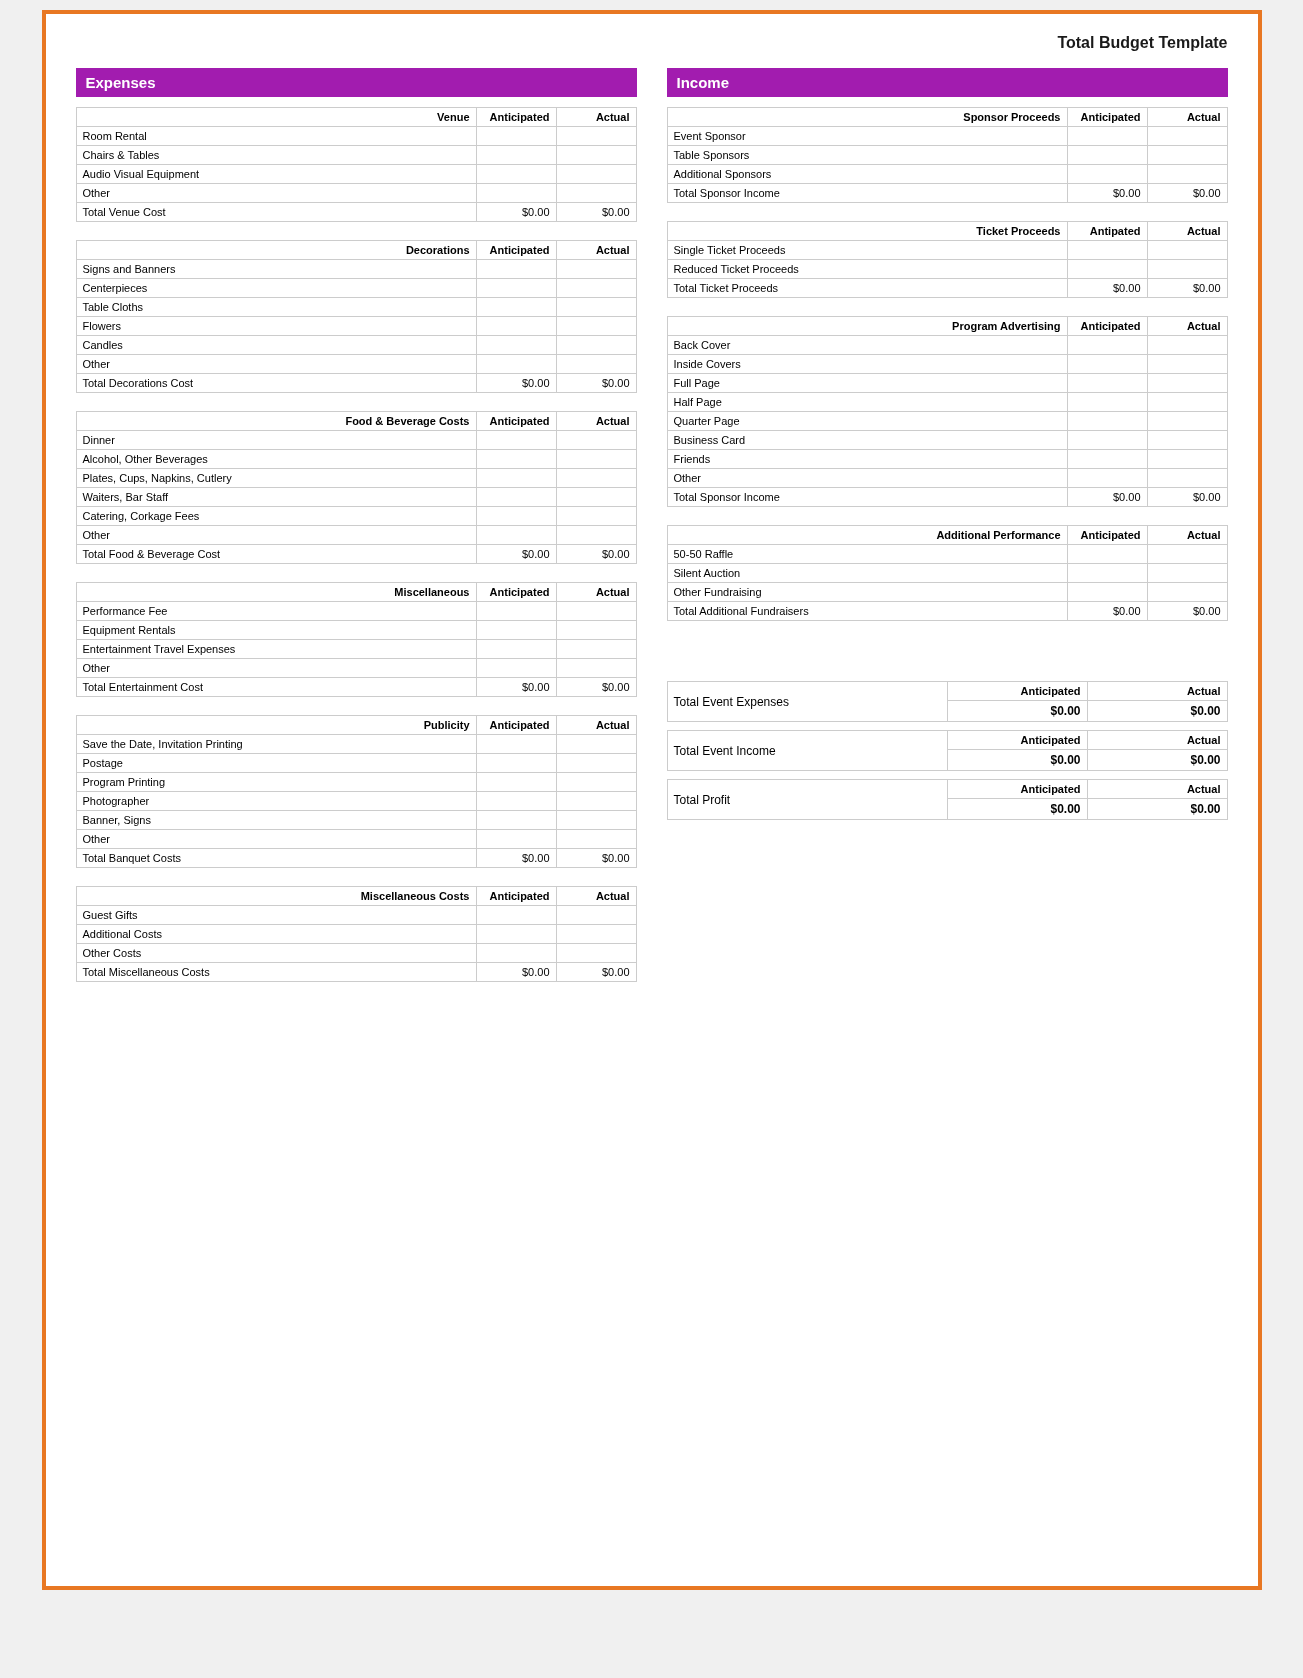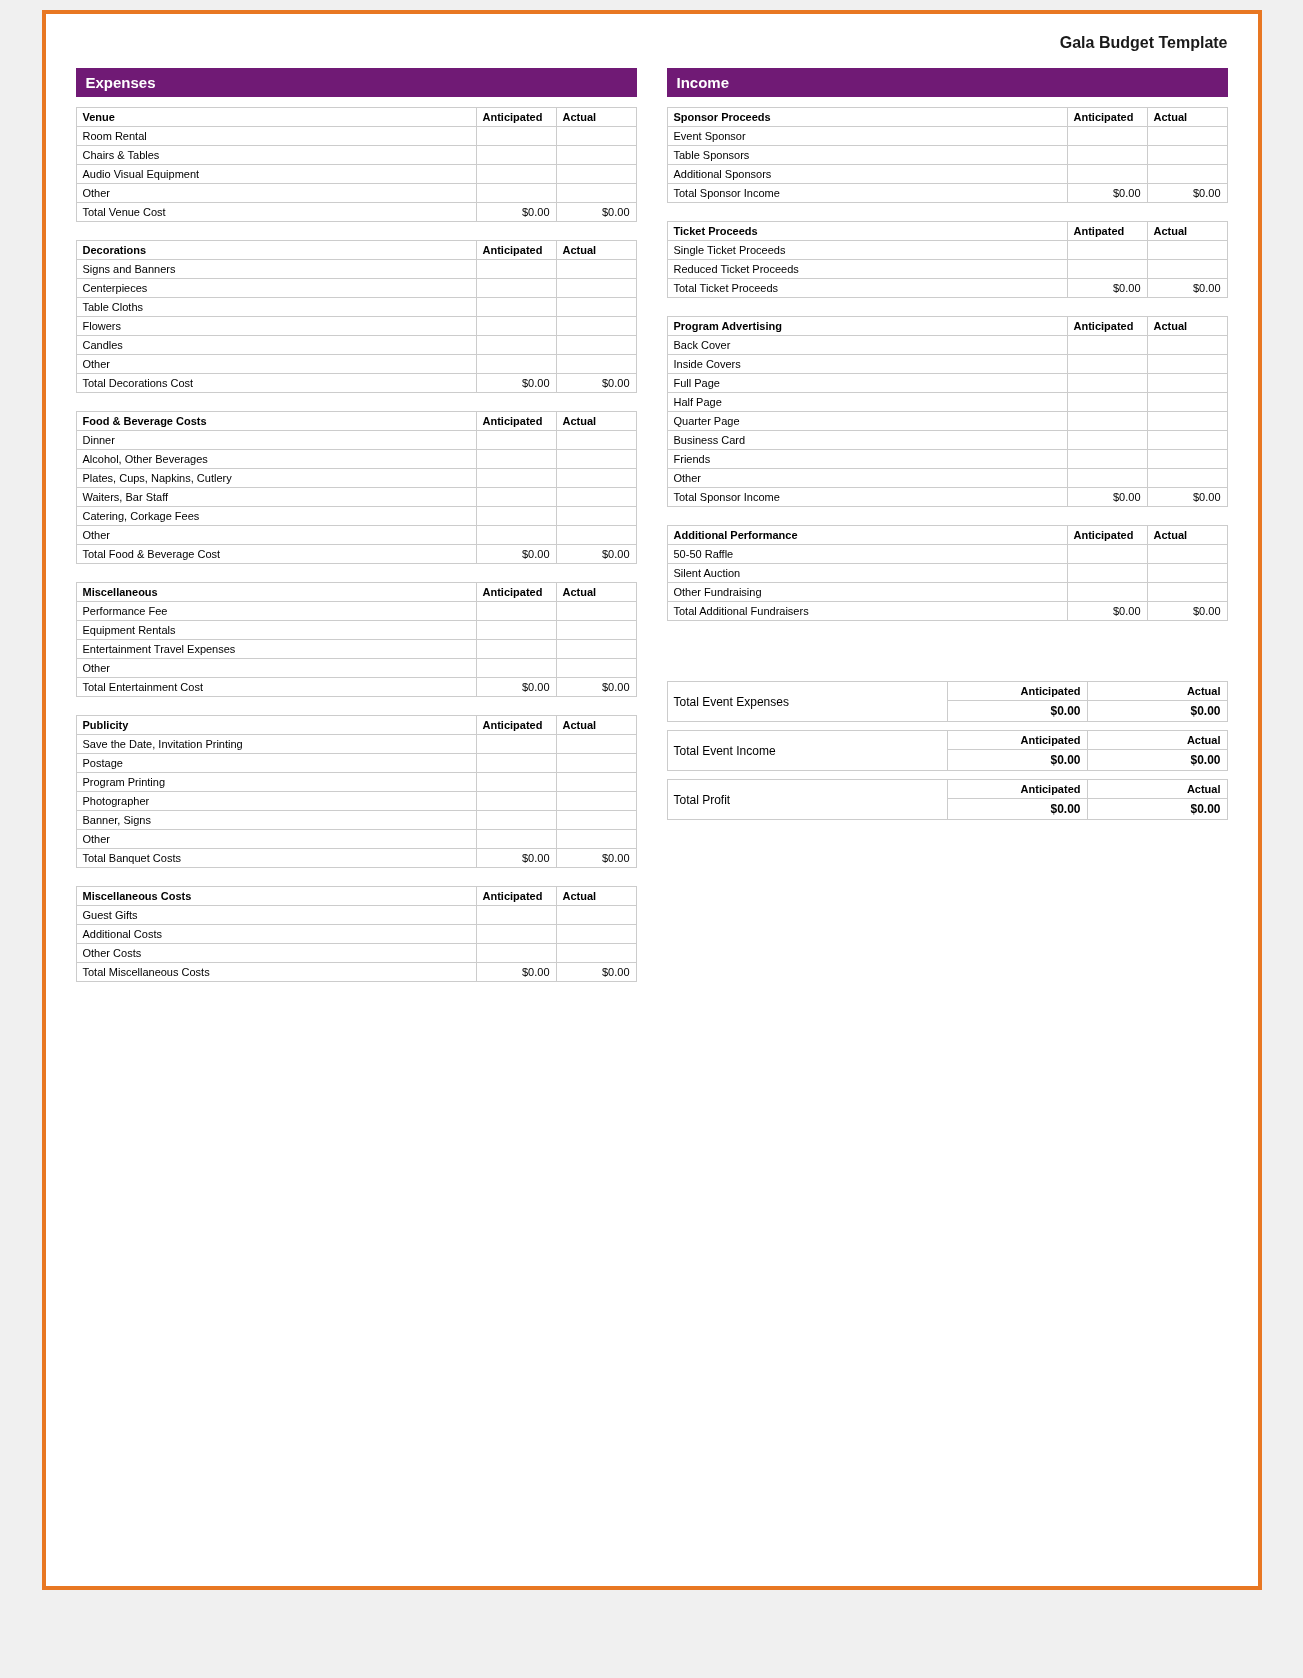--- a/index.html
+++ b/index.html
@@ -32,39 +32,39 @@
       display: flex;
       gap: 30px;
     }
     .col-left {
       flex: 1;
     }
     .col-right {
       flex: 1;
     }
     .section-header {
-      background: #701a75;
+      background: #a21caf;
       color: white;
       font-size: 15px;
       font-weight: bold;
       padding: 6px 10px;
       margin-bottom: 10px;
     }
     .budget-table {
       width: 100%;
       border-collapse: collapse;
       margin-bottom: 18px;
       font-size: 11px;
     }
     .budget-table th {
       font-weight: bold;
       border: 1px solid #ccc;
       padding: 3px 6px;
       background: white;
-      text-align: left;
+      text-align: right;
     }
     .budget-table td {
       border: 1px solid #ccc;
       padding: 3px 6px;
     }
     .budget-table .total-row td {
       font-weight: normal;
     }
     .budget-table .total-row td:first-child {
       
@@ -99,21 +99,21 @@
     .summary-table .header-cell {
       font-weight: bold;
       font-size: 11px;
       text-align: right;
     }
   </style>
 </head>
 <body>
 
 <div class="page-wrapper">
-  <div class="page-title">Gala Budget Template</div>
+  <div class="page-title">Total Budget Template</div>
 
   <div class="two-col">
 
     <div class="col-left">
       <div class="section-header">Expenses</div>
 
       <table class="budget-table">
         <thead>
           <tr>
             <th>Venue</th>

